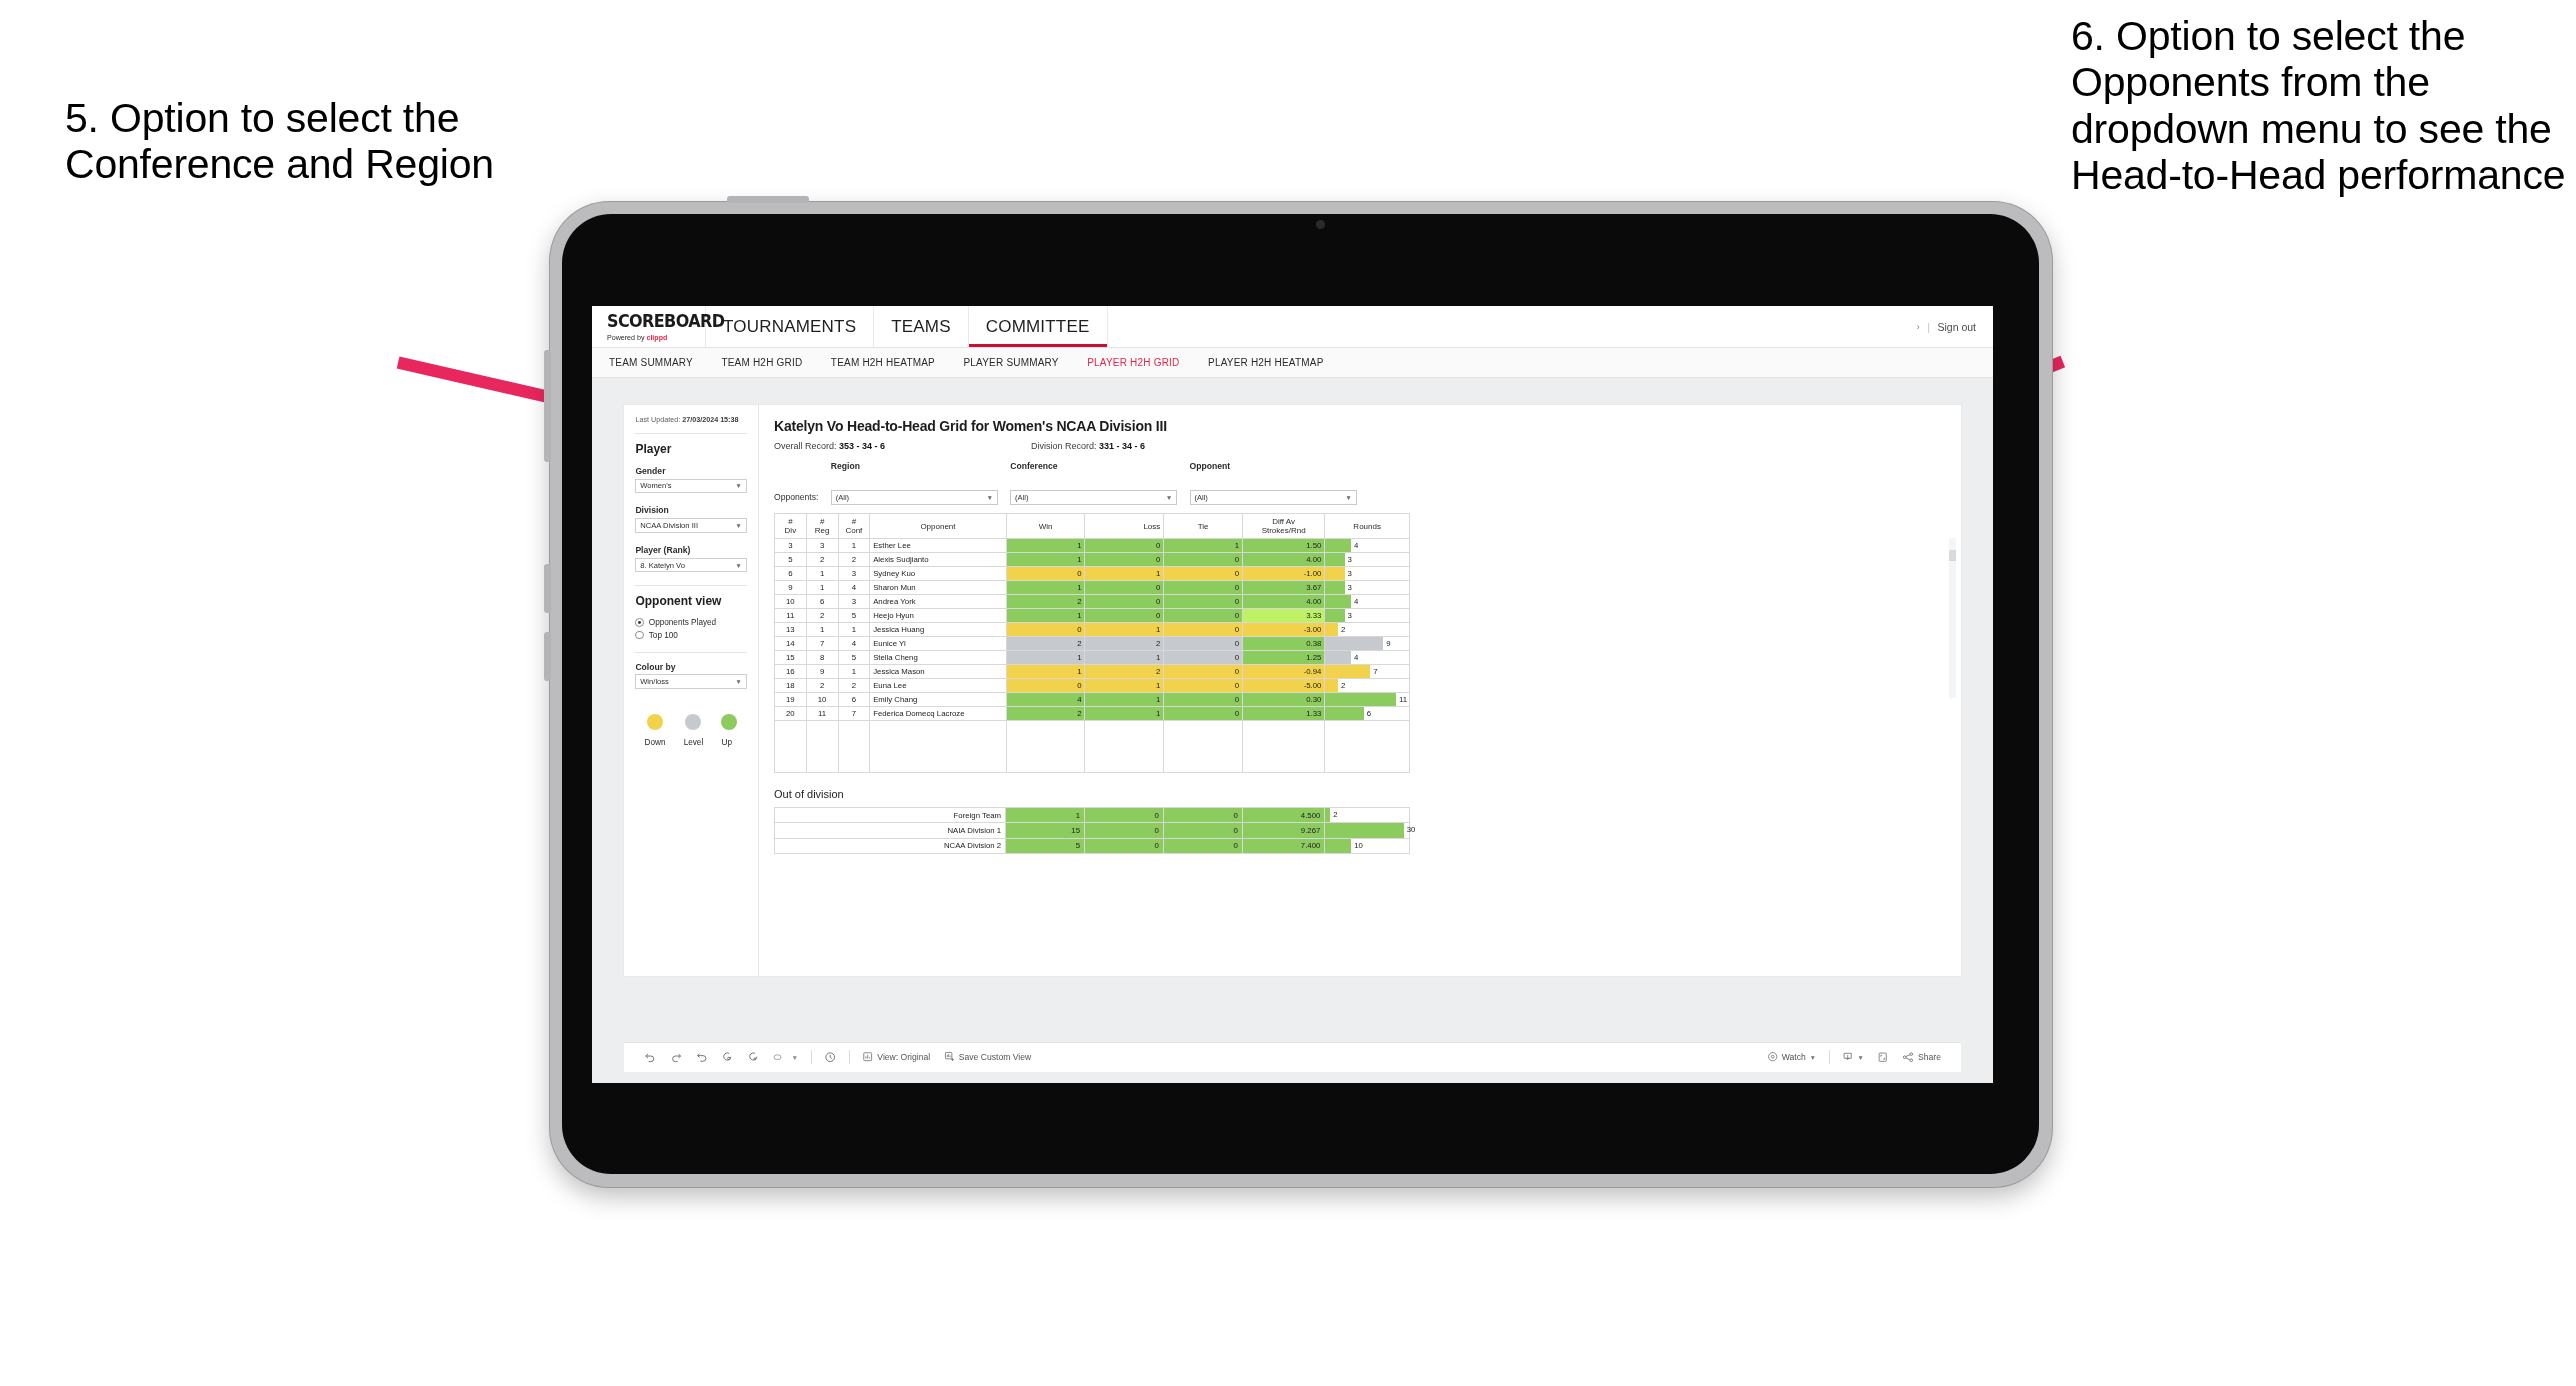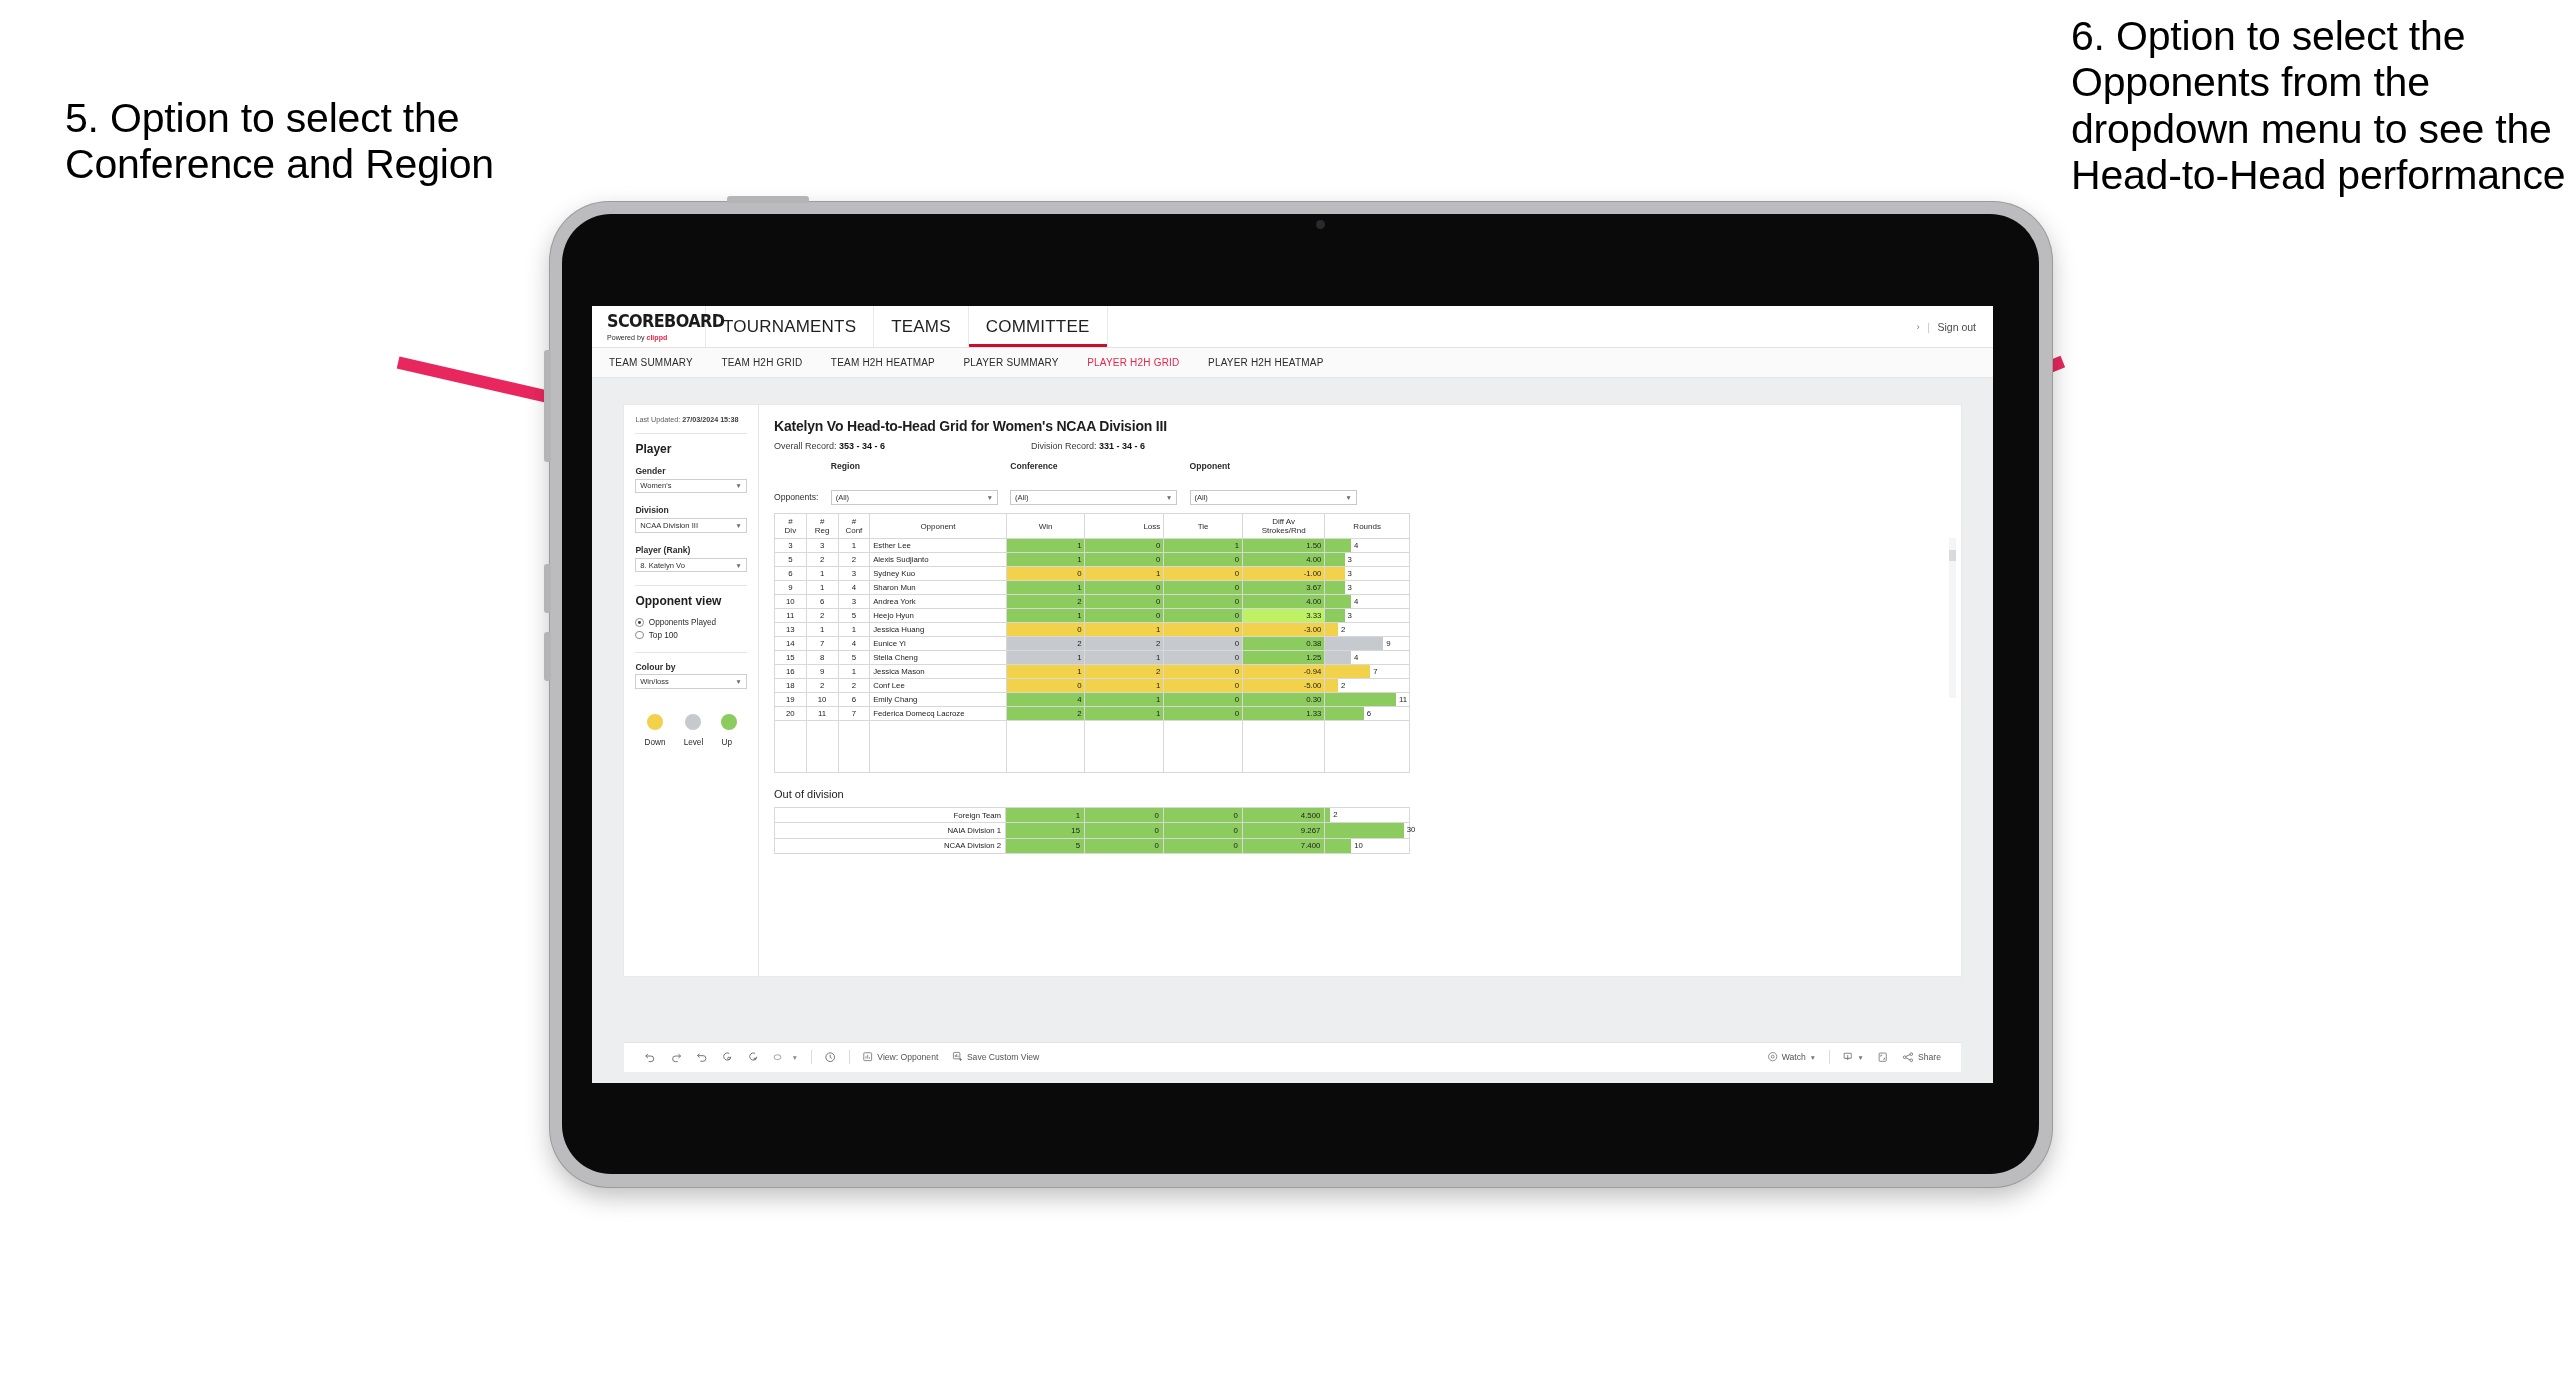--- a/index.html
+++ b/index.html
@@ -453,21 +453,21 @@
                     <td class="c-win" style="background:#f2d24b">1</td>
                     <td class="c-loss" style="background:#f2d24b">2</td>
                     <td class="c-tie" style="background:#f2d24b">0</td>
                     <td class="c-diff" style="background:#f2d24b">-0.94</td>
                     <td class="c-rounds"><span class="rbar" style="width:53.84615384615385%;background:#f2d24b"></span><span class="rnum" style="margin-left:53.84615384615385%">7</span></td>
                   </tr>
                   <tr>
                     <td class="c-div">18</td>
                     <td class="c-reg">2</td>
                     <td class="c-conf">2</td>
-                    <td class="c-opp">Conf Lee</td>
+                    <td class="c-opp">Euna Lee</td>
                     <td class="c-win" style="background:#f2d24b">0</td>
                     <td class="c-loss" style="background:#f2d24b">1</td>
                     <td class="c-tie" style="background:#f2d24b">0</td>
                     <td class="c-diff" style="background:#f2d24b">-5.00</td>
                     <td class="c-rounds"><span class="rbar" style="width:15.384615384615385%;background:#f2d24b"></span><span class="rnum" style="margin-left:15.384615384615385%">2</span></td>
                   </tr>
                   <tr>
                     <td class="c-div">19</td>
                     <td class="c-reg">10</td>
                     <td class="c-conf">6</td>
@@ -618,21 +618,21 @@
             </svg>
         </div>
         <div class="tbsep"></div>
         <div class="tb">
           <svg width="11.4" height="11.4" viewBox="0 0 16 16" fill="none" stroke="#6b6b6b" stroke-width="1.1">
               <rect x="2.5" y="2.5" width="11" height="11" rx="1"></rect>
               <path d="M5.6 10.6 V7.4"></path>
               <path d="M8 10.6 V5.4"></path>
               <path d="M10.4 10.6 V8.6"></path>
             </svg>
-          <span>View: Opponent</span>
+          <span>View: Original</span>
         </div>
         <div class="tb">
           <svg width="11.4" height="11.4" viewBox="0 0 16 16" fill="none" stroke="#6b6b6b" stroke-width="1.1">
               <rect x="2" y="2" width="9" height="9" rx="1"></rect>
               <path d="M4.6 8.6 V5.6"></path>
               <path d="M6.6 8.6 V4.2"></path>
               <path d="M8.6 8.6 V6.6"></path>
               <path d="M12 10 v4 M10 12 h4"></path>
             </svg>
           <span>Save Custom View</span>

